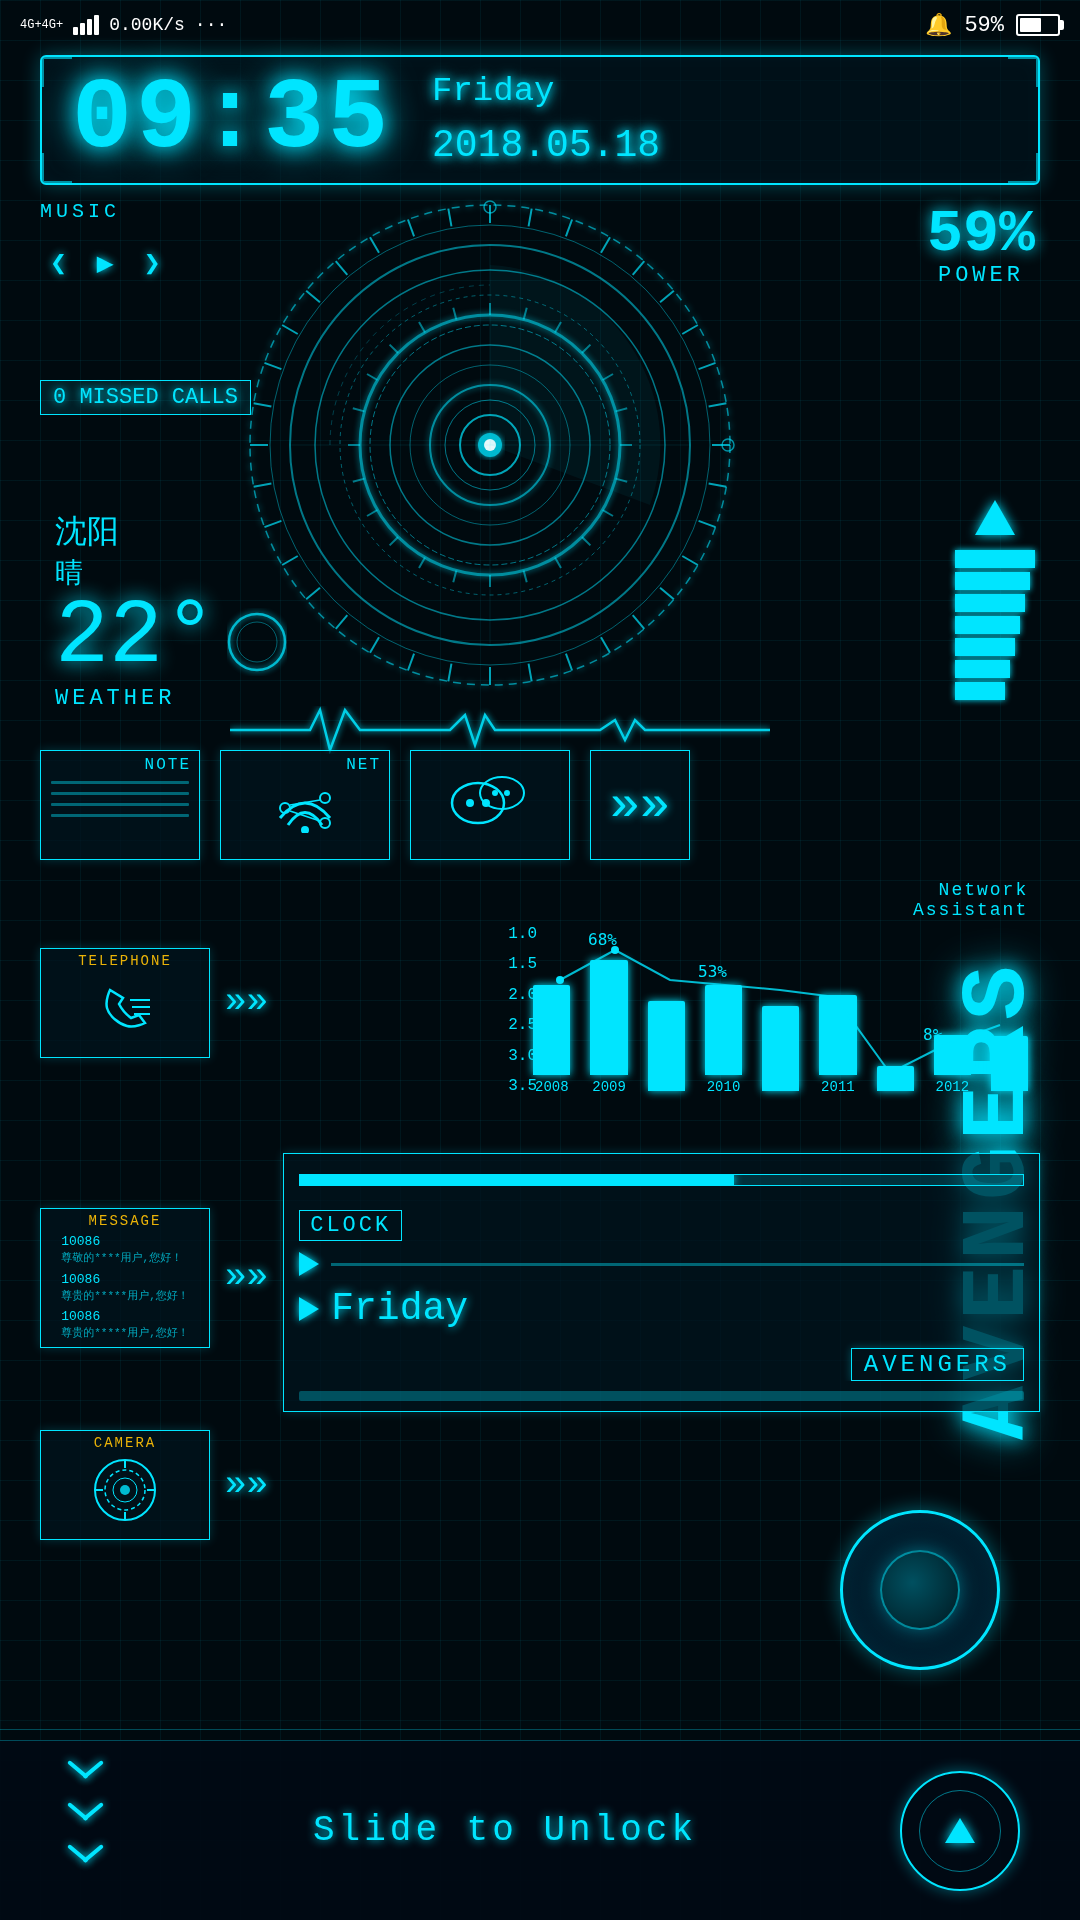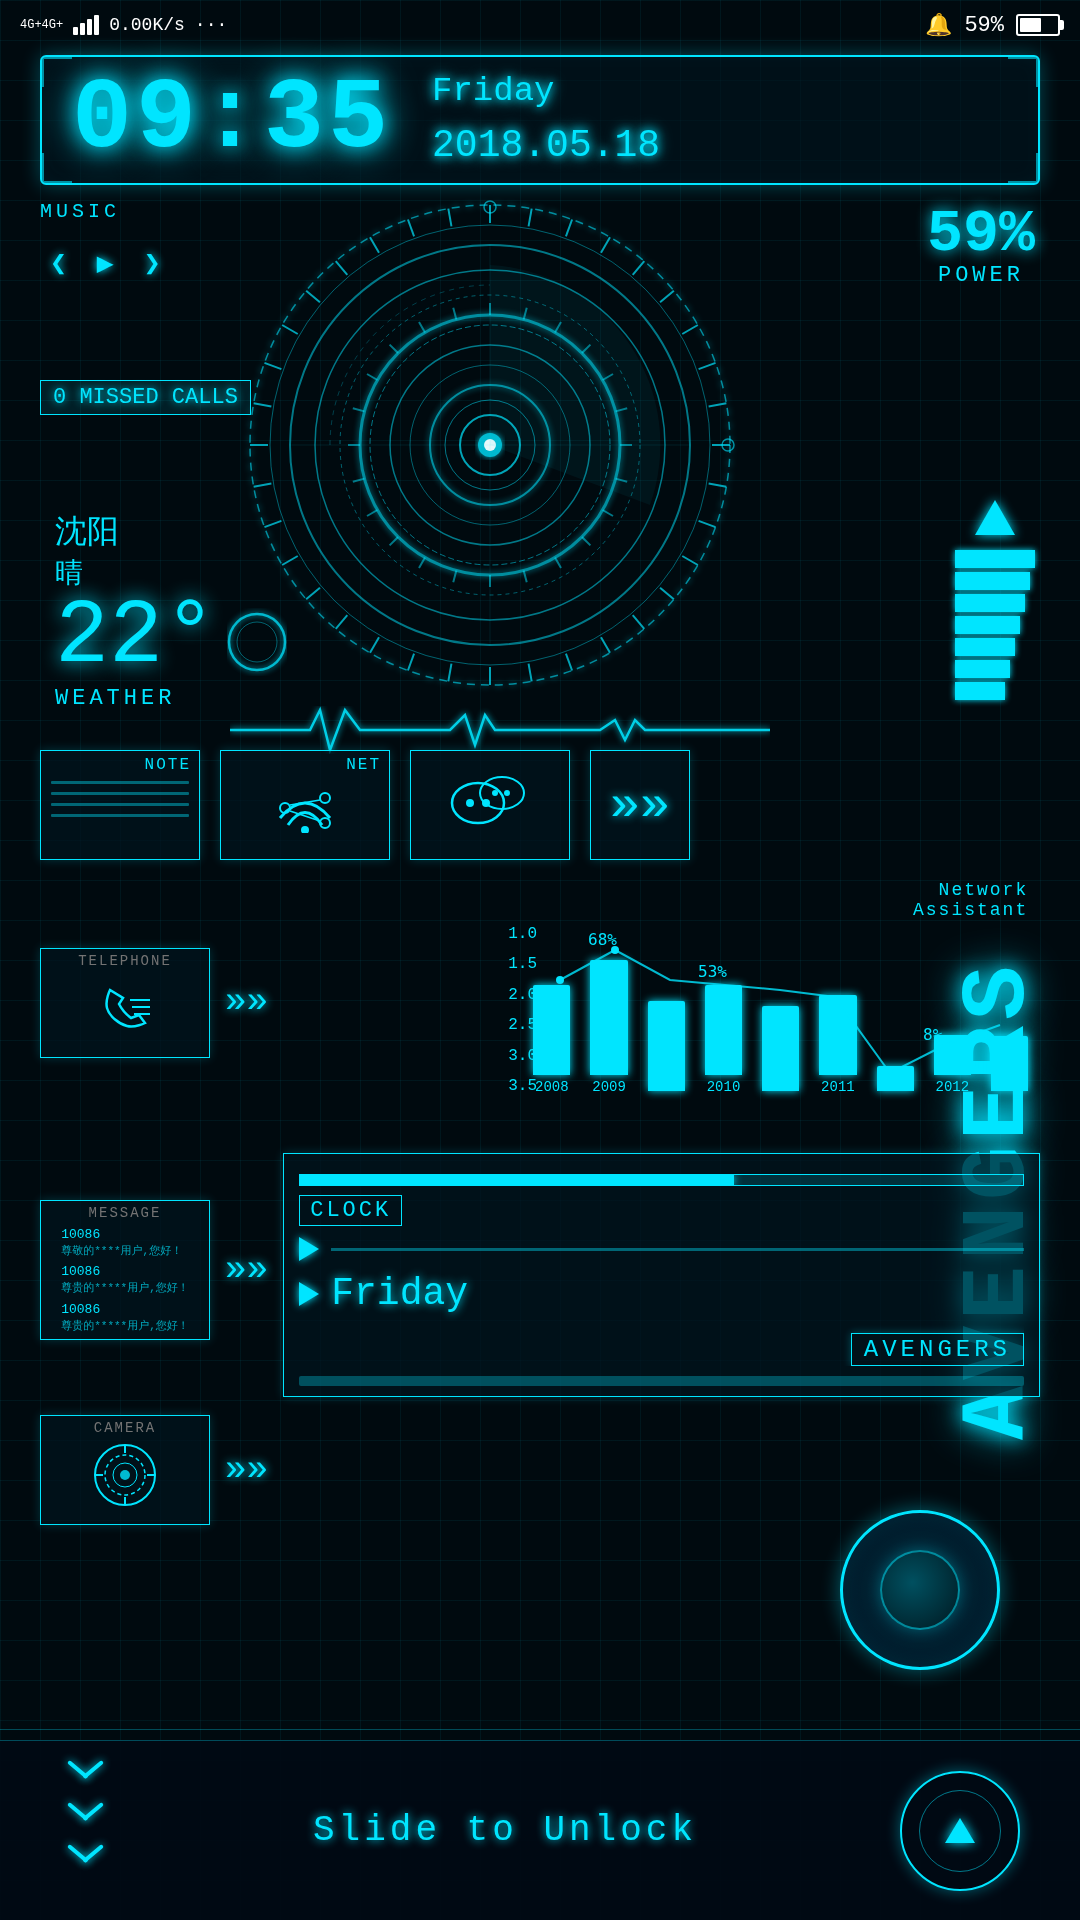--- a/index.html
+++ b/index.html
@@ -378,21 +378,21 @@
       position: relative;
       flex-shrink: 0;
     }
     .icon-box-label {
       position: absolute;
       top: 4px;
       left: 50%;
       transform: translateX(-50%);
       font-size: 14px;
       letter-spacing: 2px;
-      color: #737373;
+      color: #eab308;
       white-space: nowrap;
     }
     .triple-arrow {
       font-size: 36px;
       color: #00e5ff;
       text-shadow: 0 0 10px #00e5ff;
     }
 
     
     #chart-section {
@@ -967,21 +967,21 @@
         <div style="font-size:11px;opacity:0.7;">尊贵的*****用户,您好！</div>
       </div>
     </div>
     <div class="triple-arrow">»»</div>
 
     <div id="clock-widget" style="flex:1;margin-left:0;">
 
       <div id="progress-bar-container">
         <div id="progress-bar-fill" style="width:60%;"></div>
       </div>
-      <div style="margin-top:9px;">
+      <div style="margin-top:24px;">
         <span id="clock-widget-label">CLOCK</span>
       </div>
 
       <div class="clock-play-line">
         <div class="small-play"></div>
         <div class="thin-bar"></div>
       </div>
 
       <div id="clock-day-line">
         <div class="small-play"></div>

